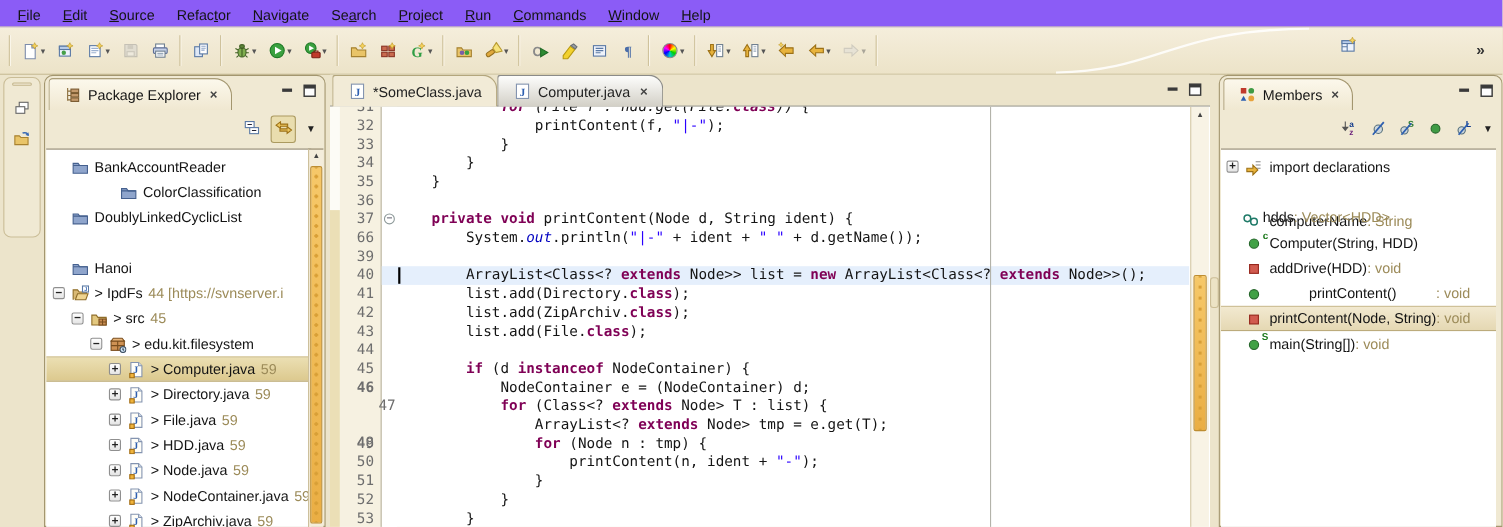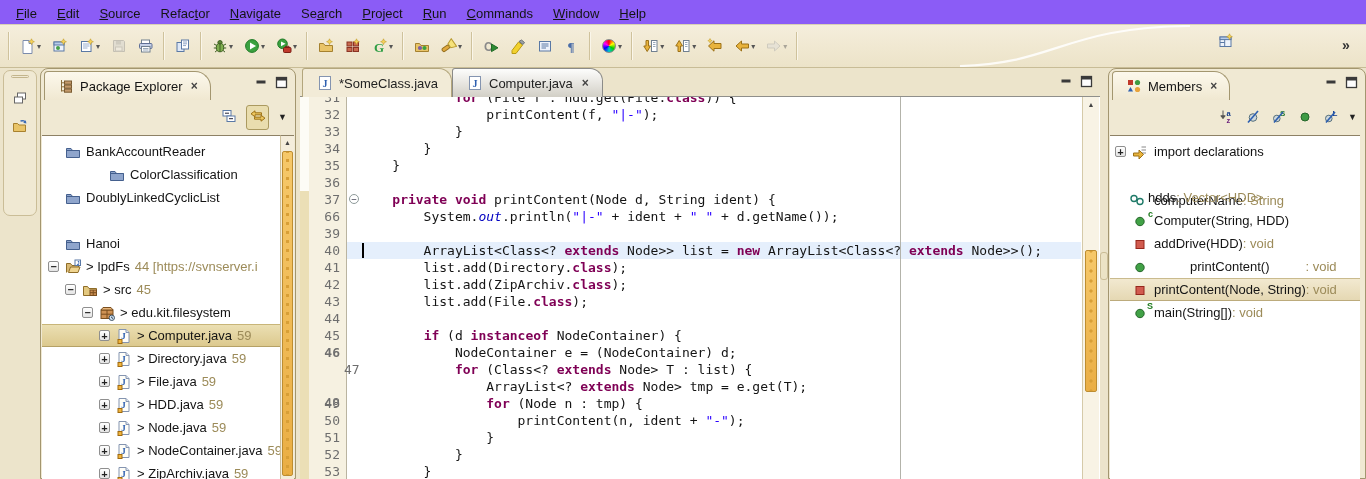--- a/index.html
+++ b/index.html
@@ -635,21 +635,21 @@
             <rect x="1.5" y="1.5" width="10" height="10" fill="#fdfdfd" stroke="#3a3a3a" stroke-width="1.3"></rect>
             <rect x="1.5" y="1.5" width="10" height="3" fill="#3a3a3a"></rect>
           </svg></span>
     </div>
     <div class="econtent" id="econtent">
       <div class="rangewhite"></div>
       <div class="rangeactive"></div>
       <div class="ruler"></div>
       <div class="foldcol"></div>
       <div id="codelayer">
-          <div class="cline" style="top: -8px;"><span class="tk-p">            </span><span class="tk-k">for</span><span class="tk-p"> (File f : hdd.get(File.</span><span class="tk-k">class</span><span class="tk-p">)) {</span></div>
+          <div class="cline" style="top: -8px; font-style: italic;"><span class="tk-p">            </span><span class="tk-k">for</span><span class="tk-p"> (File f : hdd.get(File.</span><span class="tk-k">class</span><span class="tk-p">)) {</span></div>
           <div class="cline" style="top: 9px;"><span class="tk-p">                printContent(f, </span><span class="tk-s">"|-"</span><span class="tk-p">);</span></div>
           <div class="cline" style="top: 26px;"><span class="tk-p">            }</span></div>
           <div class="cline" style="top: 43px;"><span class="tk-p">        }</span></div>
           <div class="cline" style="top: 60px;"><span class="tk-p">    }</span></div>
           <div class="cline" style="top: 77px;"></div>
           <div class="cline" style="top: 94px;"><span class="tk-p">    </span><span class="tk-k">private</span><span class="tk-p"> </span><span class="tk-k">void</span><span class="tk-p"> printContent(Node d, String ident) {</span></div>
           <div class="cline" style="top: 111px;"><span class="tk-p">        System.</span><span class="tk-t">out</span><span class="tk-p">.println(</span><span class="tk-s">"|-"</span><span class="tk-p"> + ident + </span><span class="tk-s">" "</span><span class="tk-p"> + d.getName());</span></div>
           <div class="cline" style="top: 128px;"></div>
           <div class="cline" style="top: 145px;"><span class="tk-p">        ArrayList&lt;Class&lt;? </span><span class="tk-k">extends</span><span class="tk-p"> Node&gt;&gt; list = </span><span class="tk-k">new</span><span class="tk-p"> ArrayList&lt;Class&lt;? </span><span class="tk-k">extends</span><span class="tk-p"> Node&gt;&gt;();</span></div>
           <div class="cline" style="top: 162px;"><span class="tk-p">        list.add(Directory.</span><span class="tk-k">class</span><span class="tk-p">);</span></div>

